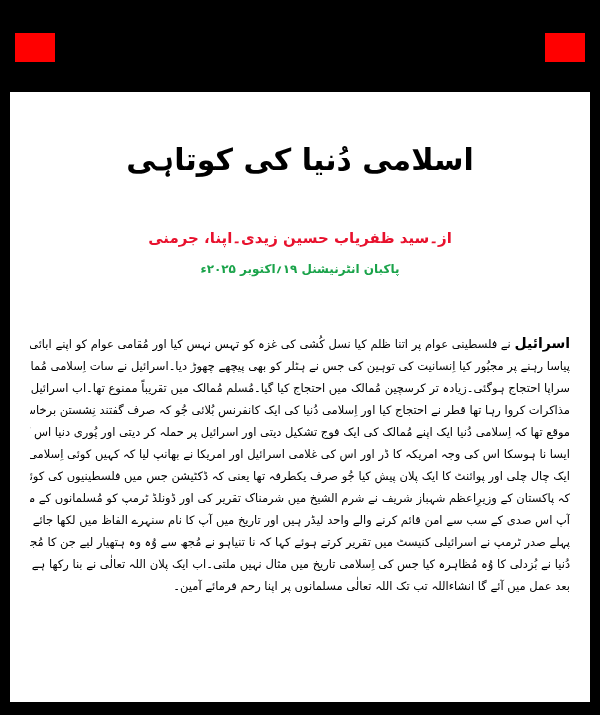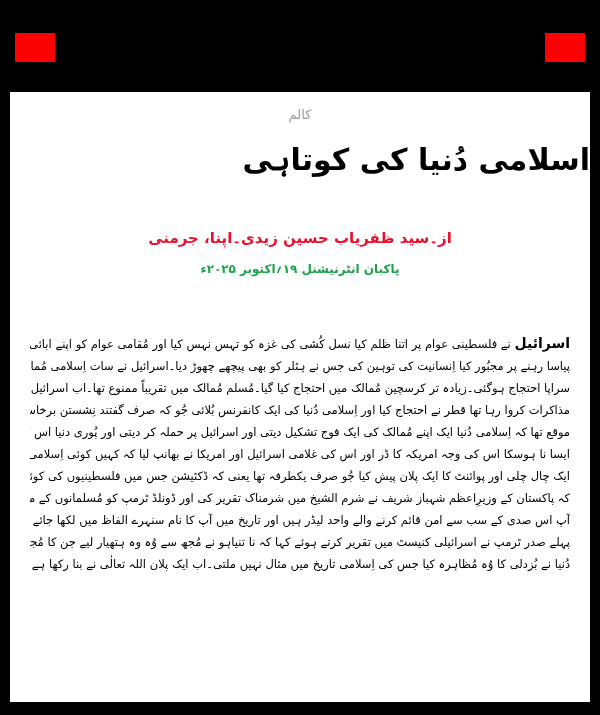--- a/index.html
+++ b/index.html
@@ -44,21 +44,21 @@
       left: 0; right: 0;
       text-align: center;
       font-size: 13px;
       color: #9a9a9a;
       font-family: "DejaVu Sans", sans-serif;
     }
     .headline {
       position: absolute;
       top: 50px;
       left: 0; right: 0;
-      text-align: right;
+      text-align: center;
       font-size: 30px;
       font-weight: bold;
       color: #000;
       font-family: "DejaVu Sans", sans-serif;
     }
     .byline {
       position: absolute;
       top: 137px;
       left: 0; right: 0;
       text-align: center;
@@ -107,31 +107,31 @@
   </style>
 </head>
 <body>
 
 <div class="top-bar">
   <div class="red-square left" style="background: rgb(255, 0, 0);"></div>
   <div class="red-square right" style="background: rgb(255, 0, 0);"></div>
 </div>
 
 <div class="page">
-  <div class="category" style="color: rgb(154, 154, 154);">کالم</div>
   <div class="headline">اسلامی دُنیا کی کوتاہی</div>
   <div class="byline" style="color: rgb(232, 17, 45);">از۔سید ظفریاب حسین زیدی۔اپنا، جرمنی</div>
   <div class="dateline" style="color: rgb(26, 163, 74);">پاکبان انٹرنیشنل ۱۹؍اکتوبر ۲۰۲۵ء</div>
 
   <div class="body-text">
     <span class="body-line"><span class="lead">اسرائیل</span> <span>نے فلسطینی عوام پر اتنا ظلم کیا نسل کُشی کی غزہ کو تہس نہس کیا اور مُقامی عوام کو اپنے ابائی وطن سے در بدر کیا اور بھُوکا</span></span>
     <span class="body-line">پیاسا رہنے پر مجبُور کیا اِنسانیت کی توہین کی جس نے ہٹلر کو بھی پیچھے چھوڑ دیا۔اسرائیل نے سات اِسلامی مُمالک پر حملہ کیا جس پر ساری دُنیا</span>
     <span class="body-line">سراپا احتجاج ہوگئی۔زیادہ تر کرسچین مُمالک میں احتجاج کیا گیا۔مُسلم مُمالک میں تقریباً ممنوع تھا۔اب اسرائیل نے قطر پر حملہ کیا جُو کہ</span>
     <span class="body-line">مذاکرات کروا رہا تھا قطر نے احتجاج کیا اور اِسلامی دُنیا کی ایک کانفرنس بُلائی جُو کہ صرف گفتند نِشستن برخاستند ثابت ہوئی۔یہ وُہ نادِر</span>
     <span class="body-line">موقع تھا کہ اِسلامی دُنیا ایک اپنے مُمالک کی ایک فوج تشکیل دیتی اور اسرائیل پر حملہ کر دیتی اور پُوری دنیا اس کا ساتھ دیتی لیکن بدقسمتی سے</span>
     <span class="body-line">ایسا نا ہوسکا اس کی وجہ امریکہ کا ڈر اور اس کی غلامی اسرائیل اور امریکا نے بھانپ لیا کہ کہیں کوئی اِسلامی مُلک ایسا نا کر بیٹھے لہٰذا اُنہوں نے</span>
     <span class="body-line">ایک چال چلی اور پوائنٹ کا ایک پلان پیش کیا جُو صرف یکطرفہ تھا یعنی کہ ڈکٹیشن جس میں فلسطینیوں کی کوئی رائے نا لی گئی۔سونے پر سُہاگا</span>
     <span class="body-line">کہ پاکستان کے وزیرِاعظم شہباز شریف نے شرم الشیخ میں شرمناک تقریر کی اور ڈونلڈ ٹرمپ کو مُسلمانوں کے مسیحا بنا کر پیش کیا اور کہا کہ</span>
     <span class="body-line">آپ اس صدی کے سب سے امن قائم کرنے والے واحد لیڈر ہیں اور تاریخ میں آپ کا نام سنہرے الفاظ میں لکھا جائے گا جبکہ اس سے</span>
     <span class="body-line">پہلے صدر ٹرمپ نے اسرائیلی کنیسٹ میں تقریر کرتے ہوئے کہا کہ نا تنیاہو نے مُجھ سے وُہ وہ ہتھیار لیے جن کا مُجھے بھی علم نہیں تھا۔اِسلامی</span>
     <span class="body-line">دُنیا نے بُزدلی کا وُہ مُظاہرہ کیا جس کی اِسلامی تاریخ میں مثال نہیں ملتی۔اب ایک پلان اللہ تعالٰی نے بنا رکھا ہے جُو اِمام مہدی کے ظہور کے</span>
+    <span class="body-line last">بعد عمل میں آئے گا انشاءاللہ تب تک اللہ تعالٰی مسلمانوں پر اپنا رحم فرمائے آمین۔</span>
   </div>
 </div>
 
 </body></html>

